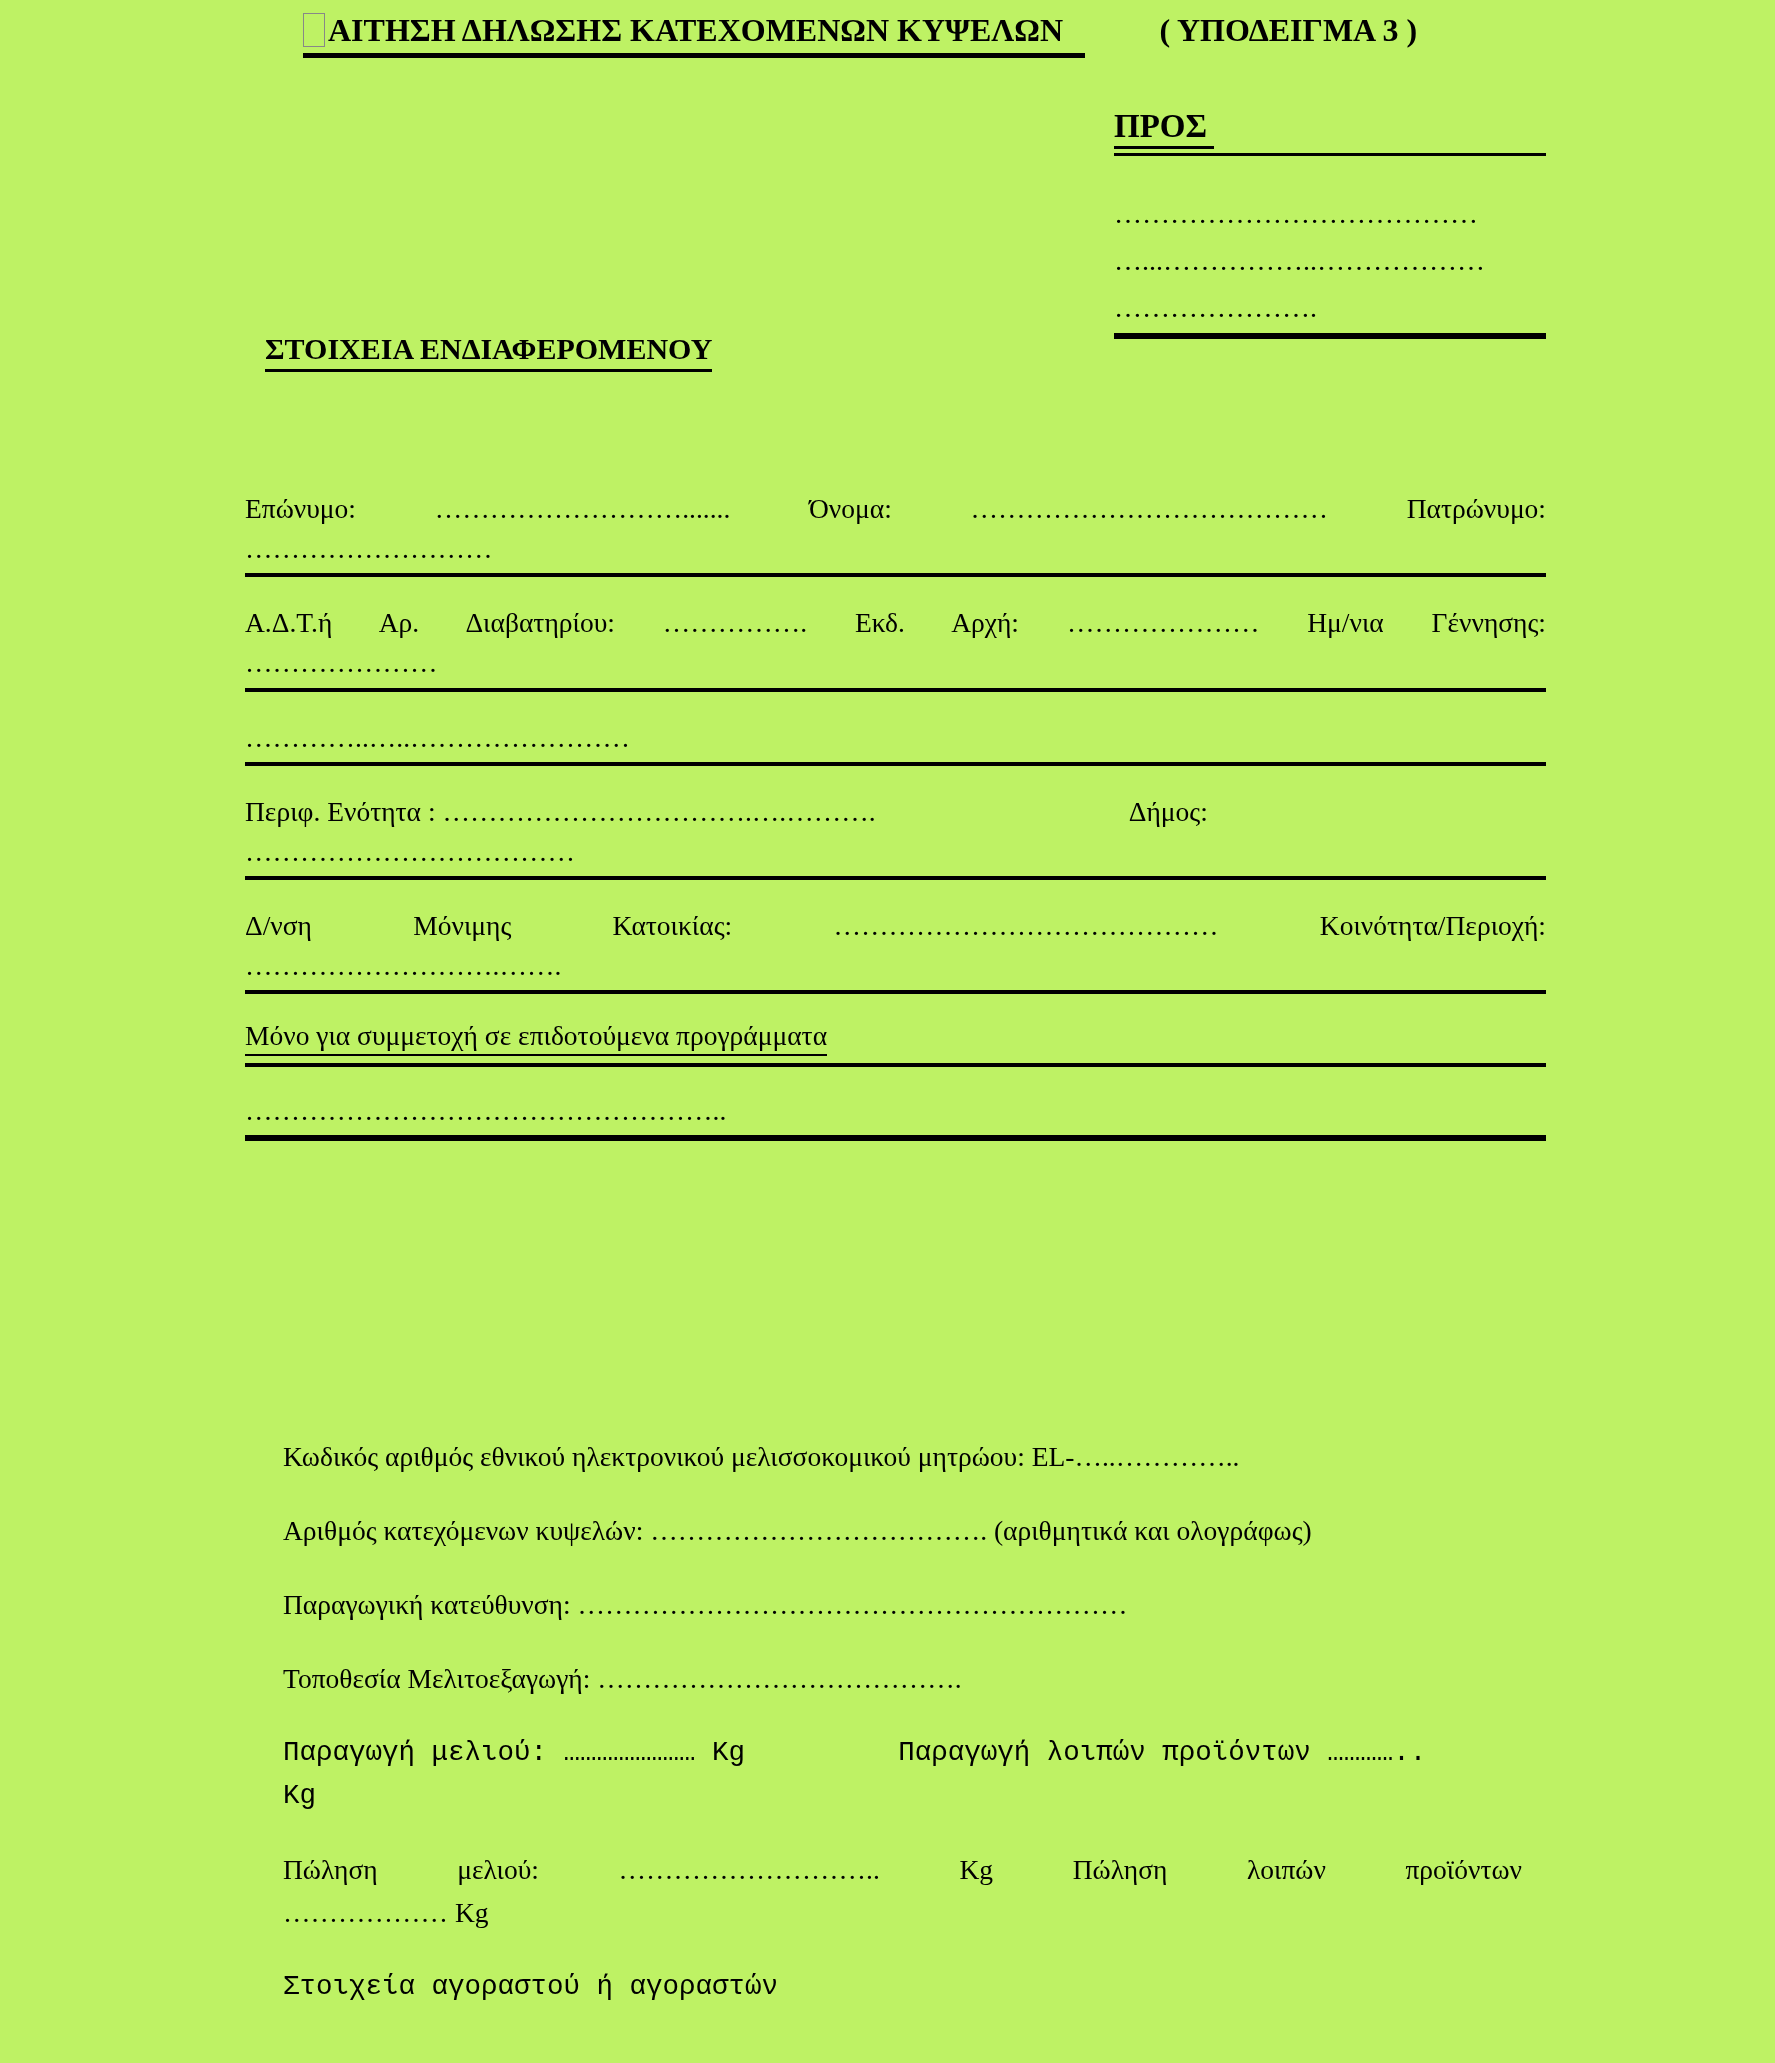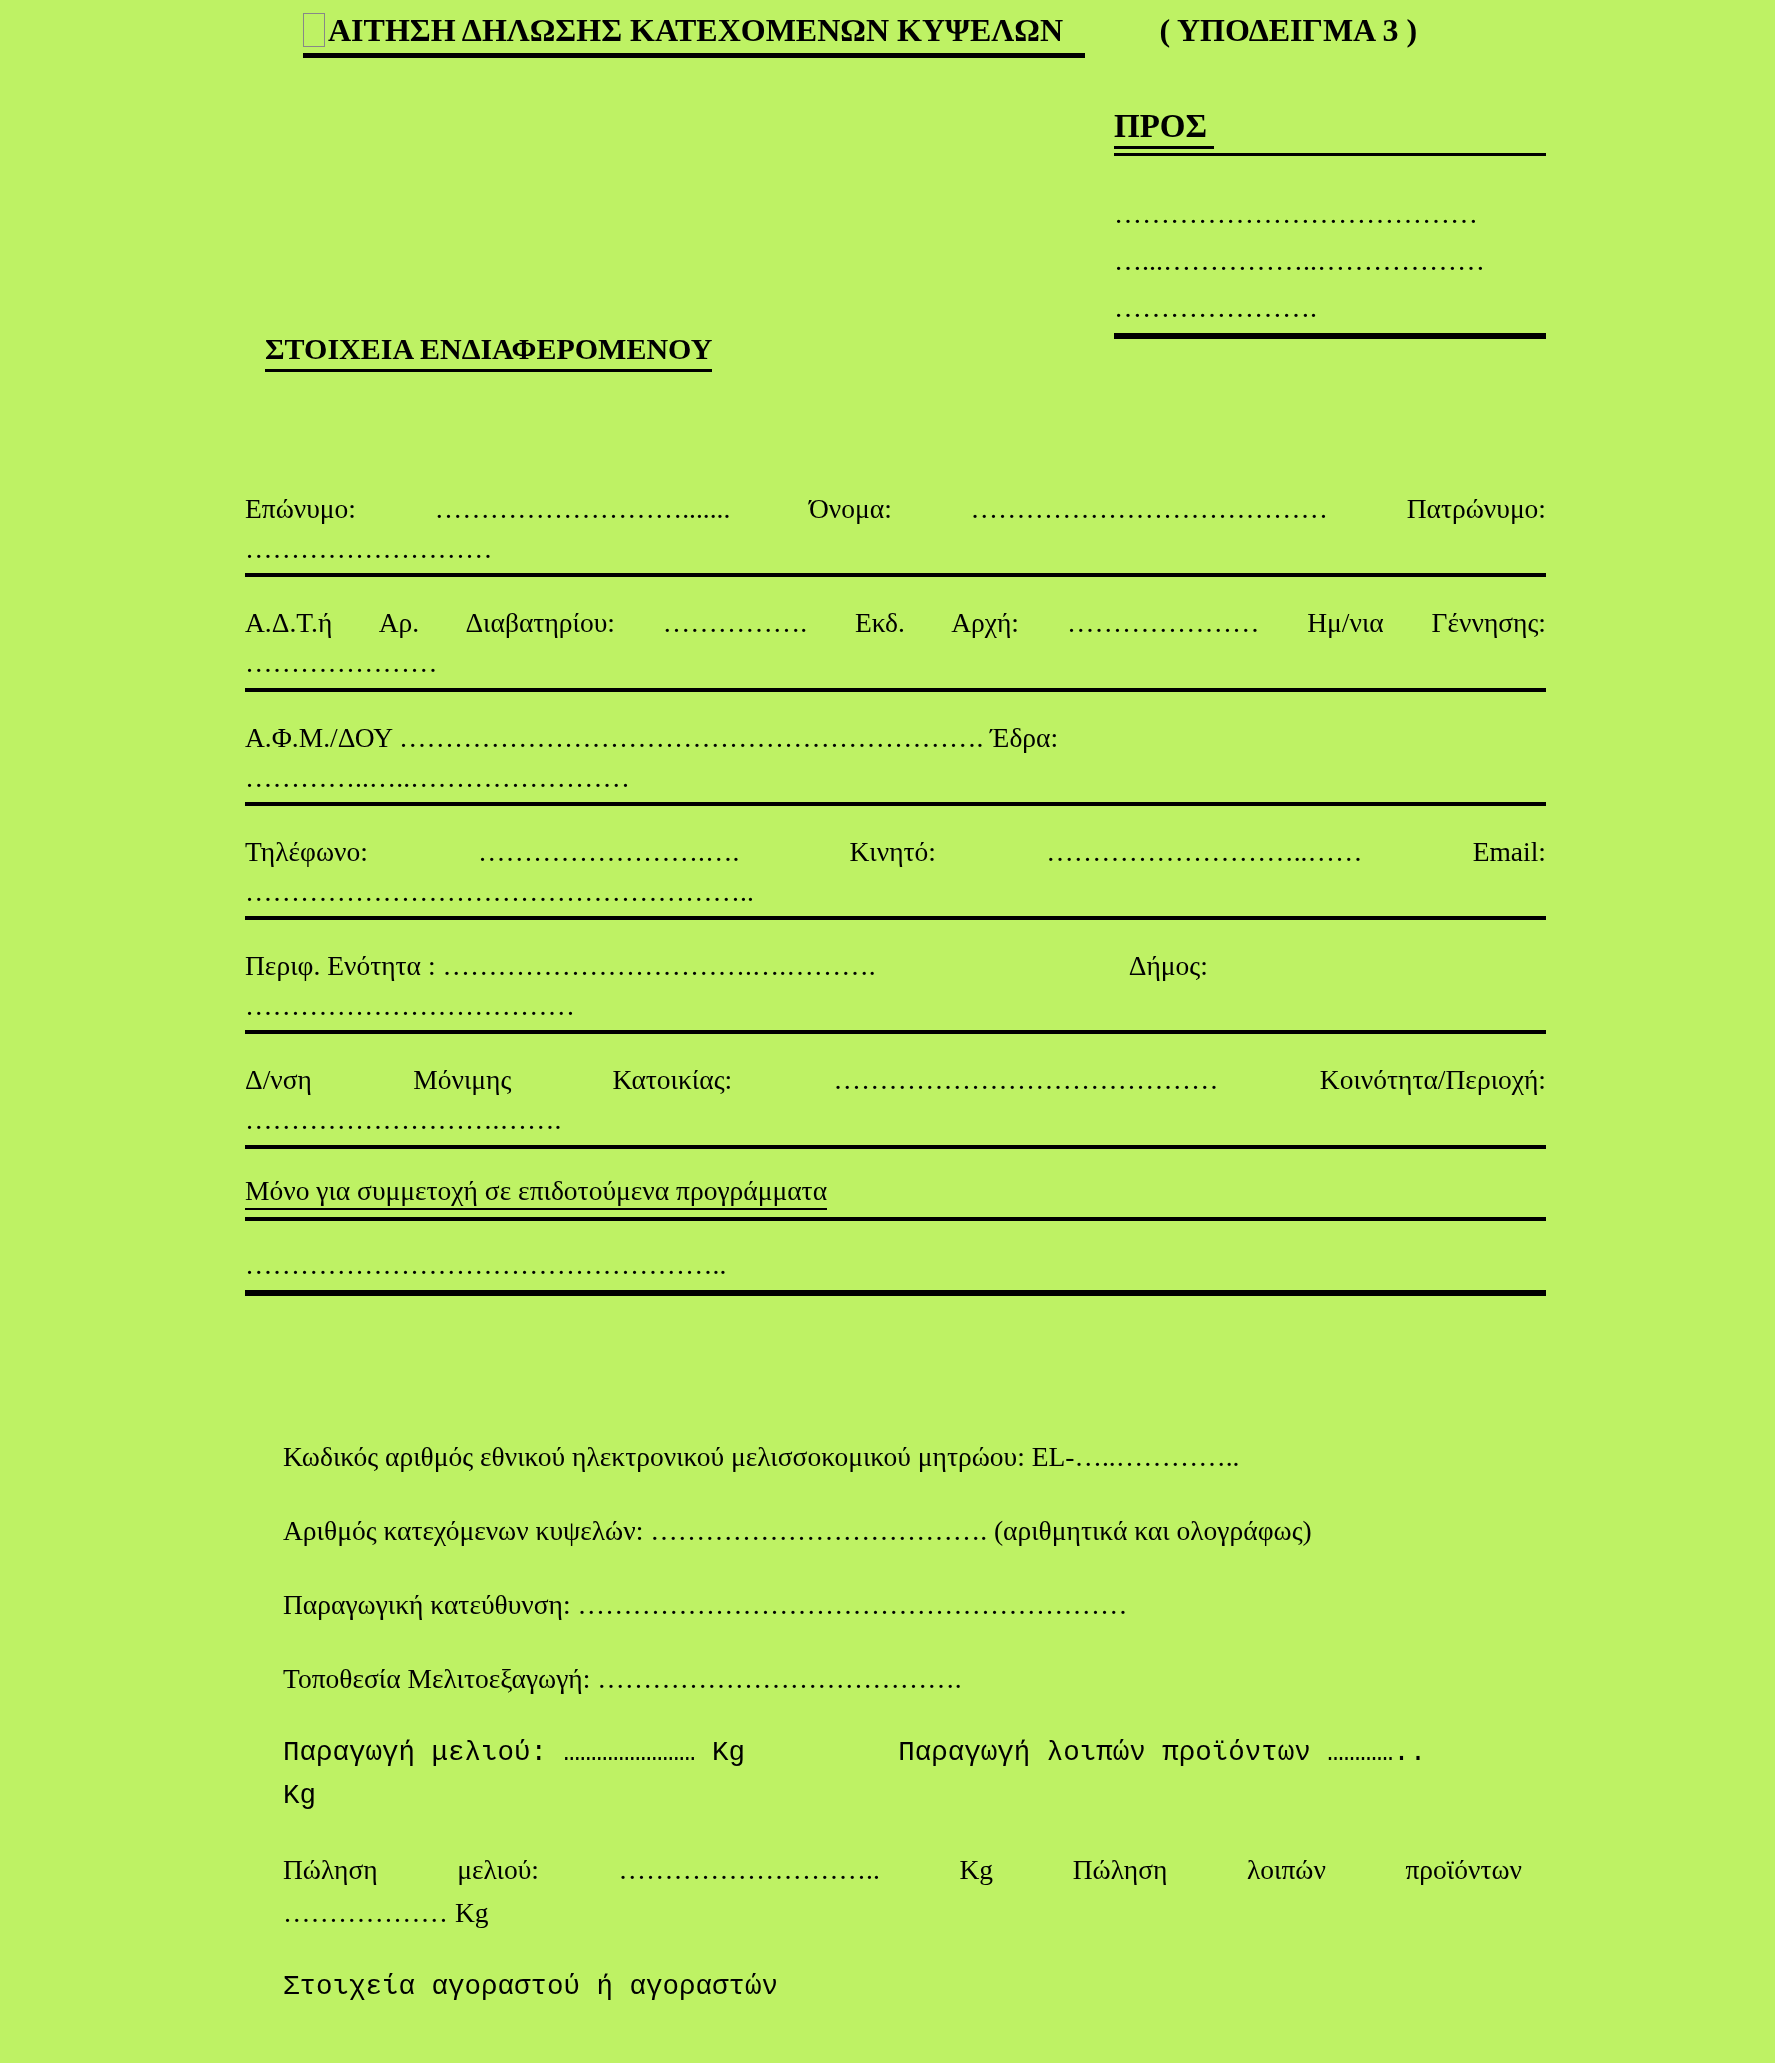--- a/index.html
+++ b/index.html
@@ -88,41 +88,24 @@
         <span>…………………</span>
         <span>Ημ/νια Γέννησης:</span>
       </div>
       <div class="fline">
         <span>…………………</span>
       </div>
     </div>
 
     <div class="frow">
       <div class="fline">
-        <span>Α.Φ.Μ./ΔΟΥ</span>
-        <span>……………………………………………………….</span>
-        <span>Έδρα:</span>
-      </div>
-      <div class="fline">
         <span>…………..…..……………………</span>
       </div>
     </div>
 
-    <div class="frow">
-      <div class="fline justify">
-        <span>Τηλέφωνο:</span>
-        <span>…………………….….</span>
-        <span>Κινητό:</span>
-        <span>………………………..……</span>
-        <span>Email:</span>
-      </div>
-      <div class="fline">
-        <span>………………………………………………..</span>
-      </div>
-    </div>
 
     <div class="frow">
       <div class="fline">
         <span>Περιφ. Ενότητα :</span>
         <span>…………………………….….……….</span>
         <span class="sp280"></span>
         <span>Δήμος:</span>
       </div>
       <div class="fline">
         <span>………………………………</span>

